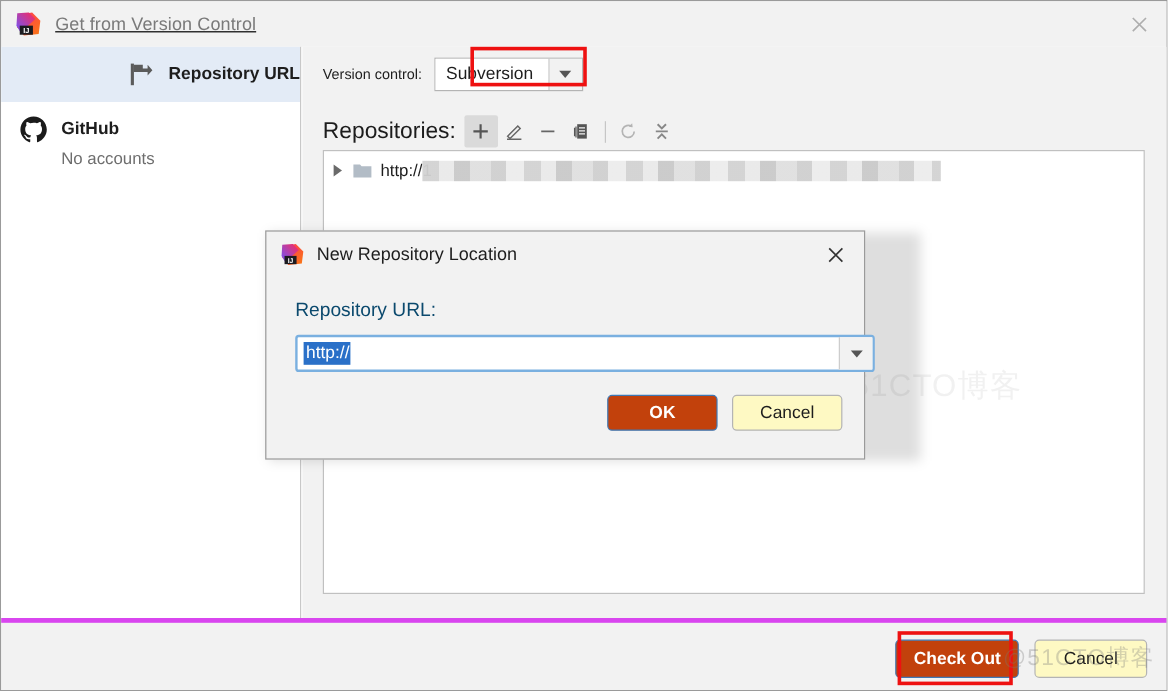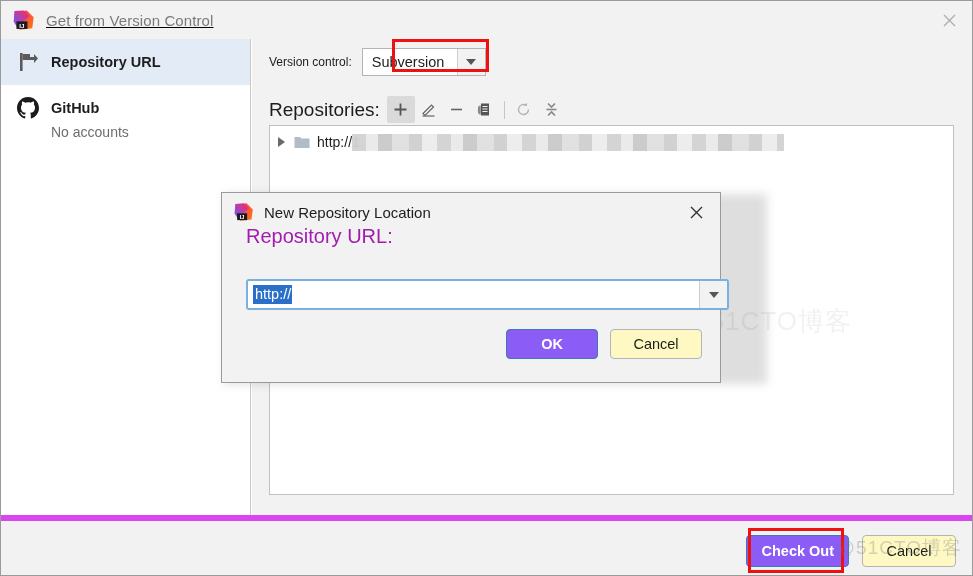--- a/index.html
+++ b/index.html
@@ -44,21 +44,21 @@
     position: absolute; left: 0; top: 0; width: 250px; bottom: 0;
     background: #ffffff;
     border-right: 1px solid #c8c8c8;
   }
   .side-item {
     position: relative;
     padding: 10px 0 10px 14px;
     display: flex; align-items: flex-start;
     cursor: pointer;
   }
-  .side-item.selected { background: #e3ebf6; }
+  .side-item.selected { background: #e3ebf6; justify-content: flex-end; }
   .side-icon { width: 26px; height: 26px; flex: 0 0 26px; margin-right: 10px; }
   .side-texts { display: flex; flex-direction: column; justify-content: center; min-height: 26px; }
   .side-label { font-size: 14.5px; font-weight: bold; color: #1d1d1d; line-height: 26px; }
   .side-sub { font-size: 14px; color: #6e6e6e; line-height: 20px; margin-top: 1px; }
 
   
   #main {
     position: absolute; left: 251px; top: 0; right: 0; bottom: 0;
     background: #f2f2f2;
   }
@@ -146,36 +146,36 @@
         #dfdfdf 40px, #dfdfdf 57px,
         #cfcfcf 57px, #cfcfcf 70px,
         #ececec 70px, #ececec 85px);
     opacity: .95;
   }
 
   
   #footer {
     position: absolute; left: 0; right: 0; bottom: 0; height: 60px;
     background: #f2f2f2;
-    border-top: 6px solid #d946ef;
+    border-top: 4px solid #d946ef;
   }
   #footer-buttons {
     position: absolute; right: 16px; top: 14px;
     display: flex; align-items: center; gap: 13px;
   }
   .btn {
     height: 32px; min-width: 94px;
     display: flex; align-items: center; justify-content: center;
     font-size: 14.5px;
     border-radius: 4px;
     cursor: pointer;
     padding: 0 14px;
   }
   .btn.primary {
-    background: #8b5cf6; color: #ffffff; font-weight: bold;
+    background: #c2410c; color: #ffffff; font-weight: bold;
     border: 1px solid #3f78b4;
   }
   .btn.secondary {
     background: #fef9c3; color: #1d1d1d;
     border: 1px solid #b4b4b4;
   }
   #checkout-highlight {
     position: absolute; right: 128px; top: 7px;
     width: 96px; height: 45px;
     border: 3px solid #ee1111;
@@ -202,22 +202,22 @@
   #modal-ij { margin-left: 12px; width: 20px; height: 20px; }
   #modal-title-text {
     margin-left: 10px; font-size: 15px; color: #1d1d1d;
   }
   #modal-close {
     position: absolute; right: 4px; top: 0; width: 40px; height: 38px;
     display: flex; align-items: center; justify-content: center;
     cursor: pointer;
   }
   #modal-url-label {
-    position: absolute; left: 24px; top: 32px;
-    font-size: 20px; color: #a21caf;
+    position: absolute; left: 24px; top: 57px;
+    font-size: 16px; color: #0c4a6e;
   }
   #url-combo {
     position: absolute; left: 24px; top: 86px;
     width: 483px; height: 31px;
     border: 2px solid #7ab0e0;
     border-radius: 3px;
     background: #ffffff;
     display: flex; align-items: stretch;
   }
   #url-input {

